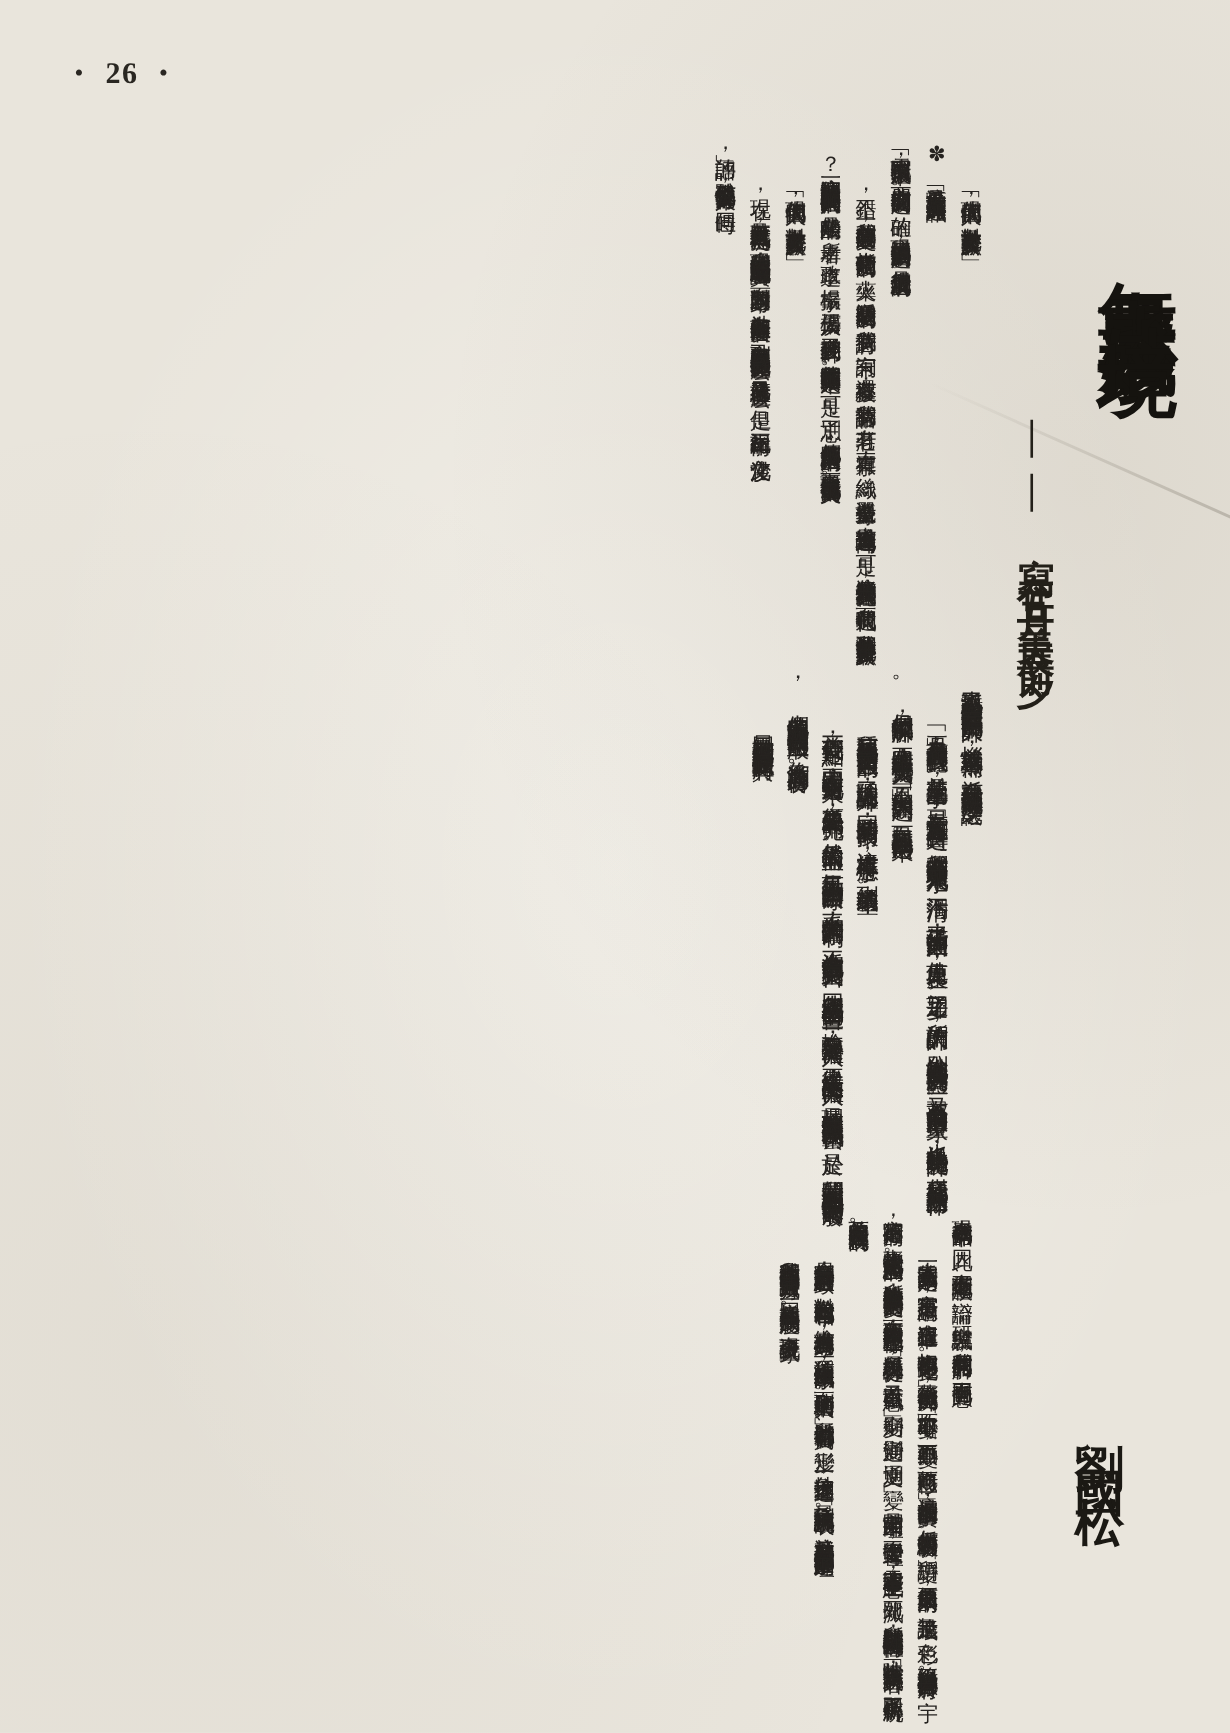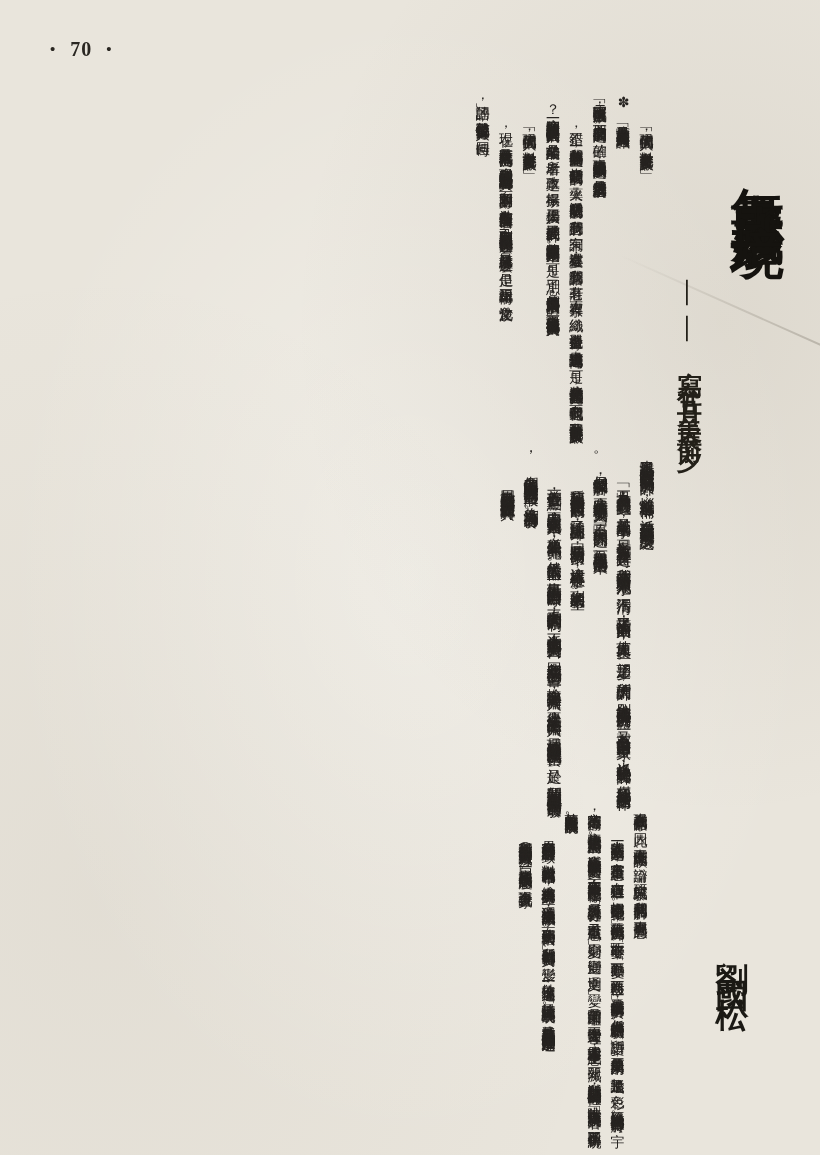--- a/index.html
+++ b/index.html
@@ -50,21 +50,21 @@
 </style>
 </head>
 <body>
 
 <div class="page">
 
   <div class="crease"></div>
 
   <div class="page-number">
     <span class="dot">•</span>
-    <span>70</span>
+    <span>26</span>
     <span class="dot">•</span>
   </div>
 
   <div class="title vtext">無畫處皆成妙境</div>
 
   <div class="subtitle vtext">——寫在五月美展前夕</div>
 
   <div class="author vtext">劉國松</div>
 
   <div class="band band-top">

